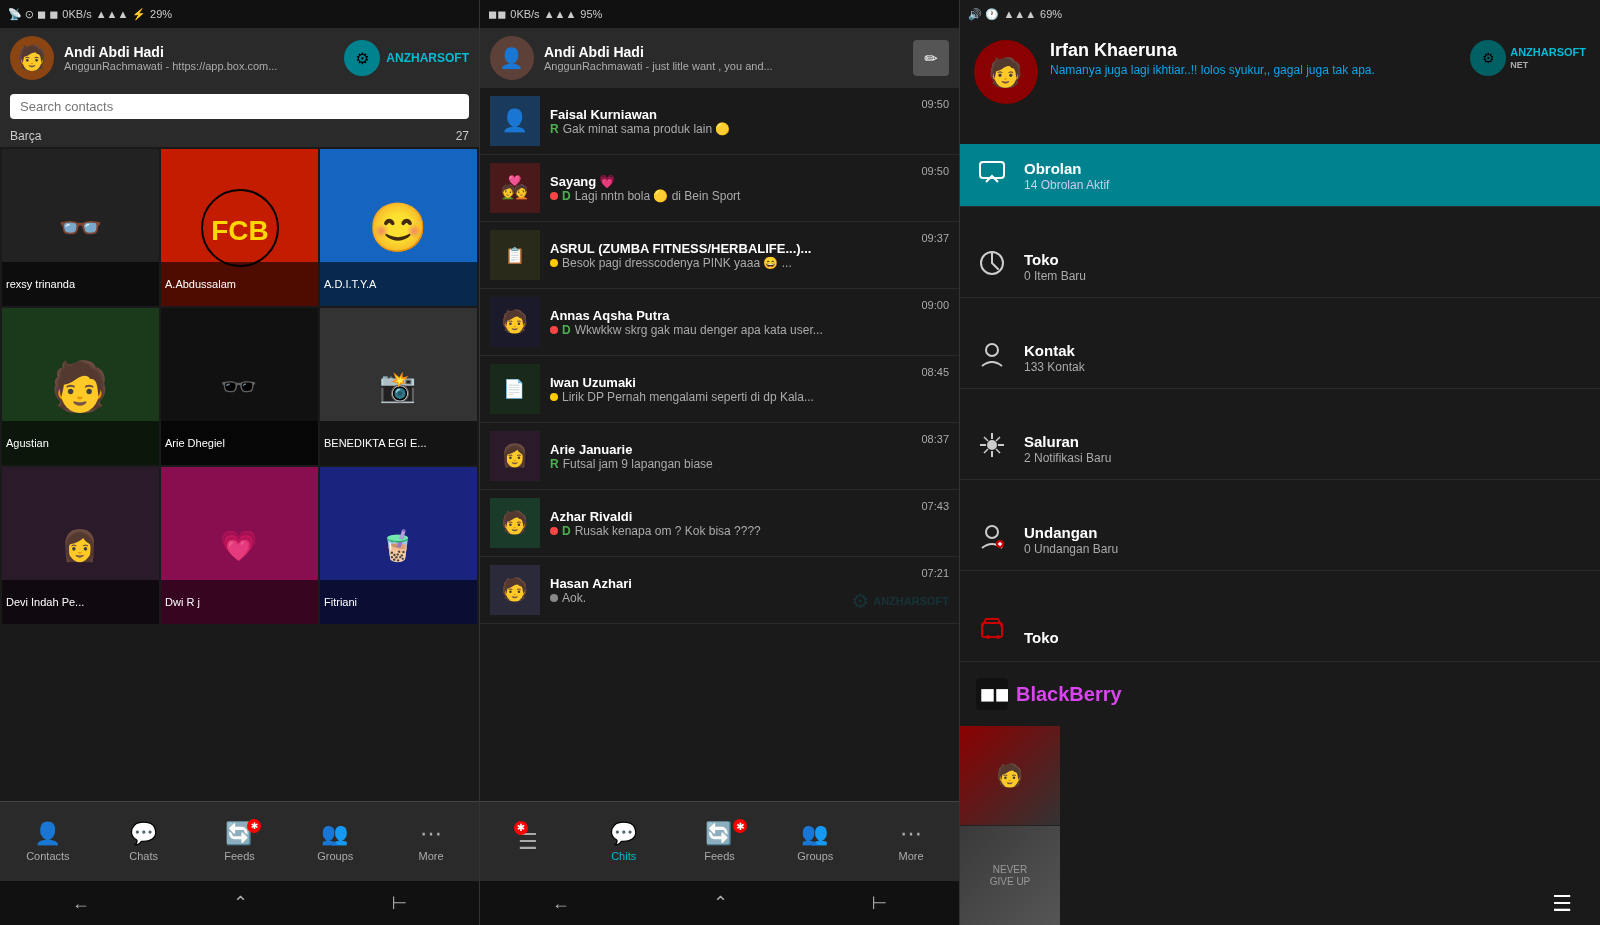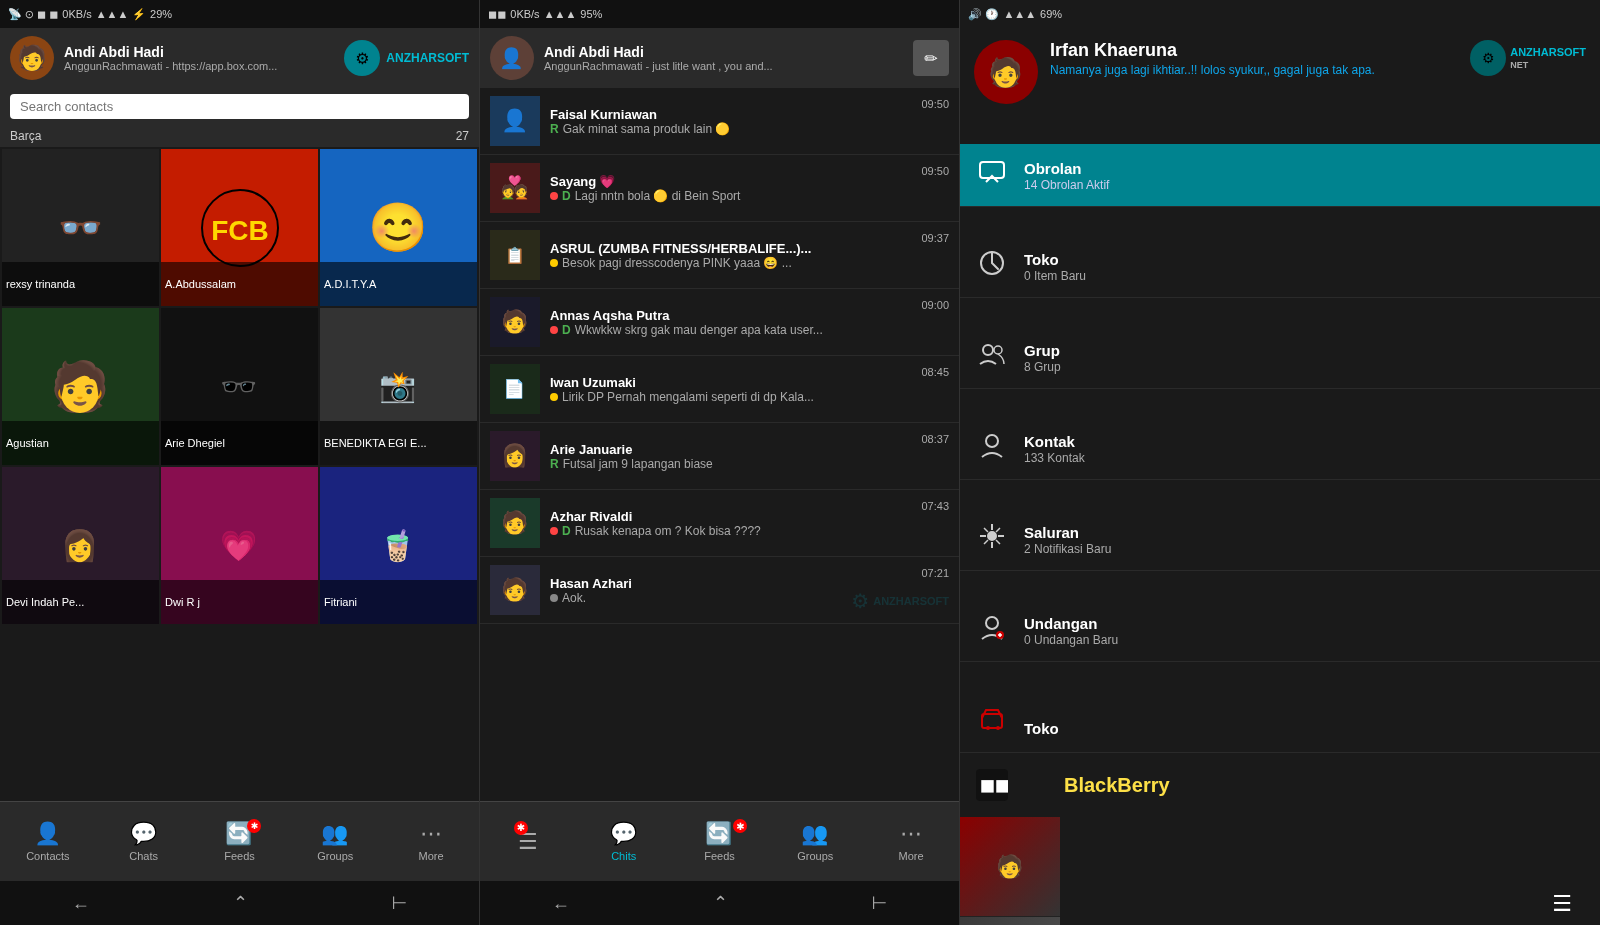--- a/index.html
+++ b/index.html
@@ -289,21 +289,21 @@
     .menu-item-sub { color: #aaa; font-size: 12px; margin-top: 1px; }
     .menu-item.active .menu-item-sub { color: #cce; }
 
     .blackberry-logo {
       padding: 16px;
       display: flex;
       align-items: center;
       gap: 8px;
       flex-shrink: 0;
     }
-    .bb-logo-text { color: #fde047; font-size: 20px; font-weight: bold; margin-left: 48px; }
+    .bb-logo-text { color: #d946ef; font-size: 20px; font-weight: bold; }
 
     
     .thumbnails-panel {
       width: 100px;
       background: #111;
       overflow-y: auto;
       display: flex;
       flex-direction: column;
     }
     .thumbnail {
@@ -685,34 +685,20 @@
             <circle cx="14" cy="14" r="11" stroke="#ccc" stroke-width="2"></circle>
             <path d="M14 3 L14 14 L20 20" stroke="#ccc" stroke-width="2" stroke-linecap="round"></path>
           </svg>
         </div>
         <div class="menu-item-info">
           <div class="menu-item-title">Toko</div>
           <div class="menu-item-sub">0 Item Baru</div>
         </div>
       </div>
 
-      <div class="menu-item">
-        <div class="menu-item-icon">
-          <svg width="28" height="28" viewBox="0 0 28 28" fill="none">
-            <circle cx="10" cy="10" r="5" stroke="#ccc" stroke-width="2"></circle>
-            <circle cx="20" cy="10" r="4" stroke="#ccc" stroke-width="1.5"></circle>
-            <path d="M2 24 Q10 18 18 24" stroke="#ccc" stroke-width="2"></path>
-            <path d="M20 14 Q26 18 26 24" stroke="#ccc" stroke-width="1.5"></path>
-          </svg>
-        </div>
-        <div class="menu-item-info">
-          <div class="menu-item-title">Grup</div>
-          <div class="menu-item-sub">8 Grup</div>
-        </div>
-      </div>
 
       <div class="menu-item">
         <div class="menu-item-icon">
           <svg width="28" height="28" viewBox="0 0 28 28" fill="none">
             <circle cx="14" cy="10" r="6" stroke="#ccc" stroke-width="2"></circle>
             <path d="M4 26 Q14 18 24 26" stroke="#ccc" stroke-width="2"></path>
           </svg>
         </div>
         <div class="menu-item-info">
           <div class="menu-item-title">Kontak</div>

